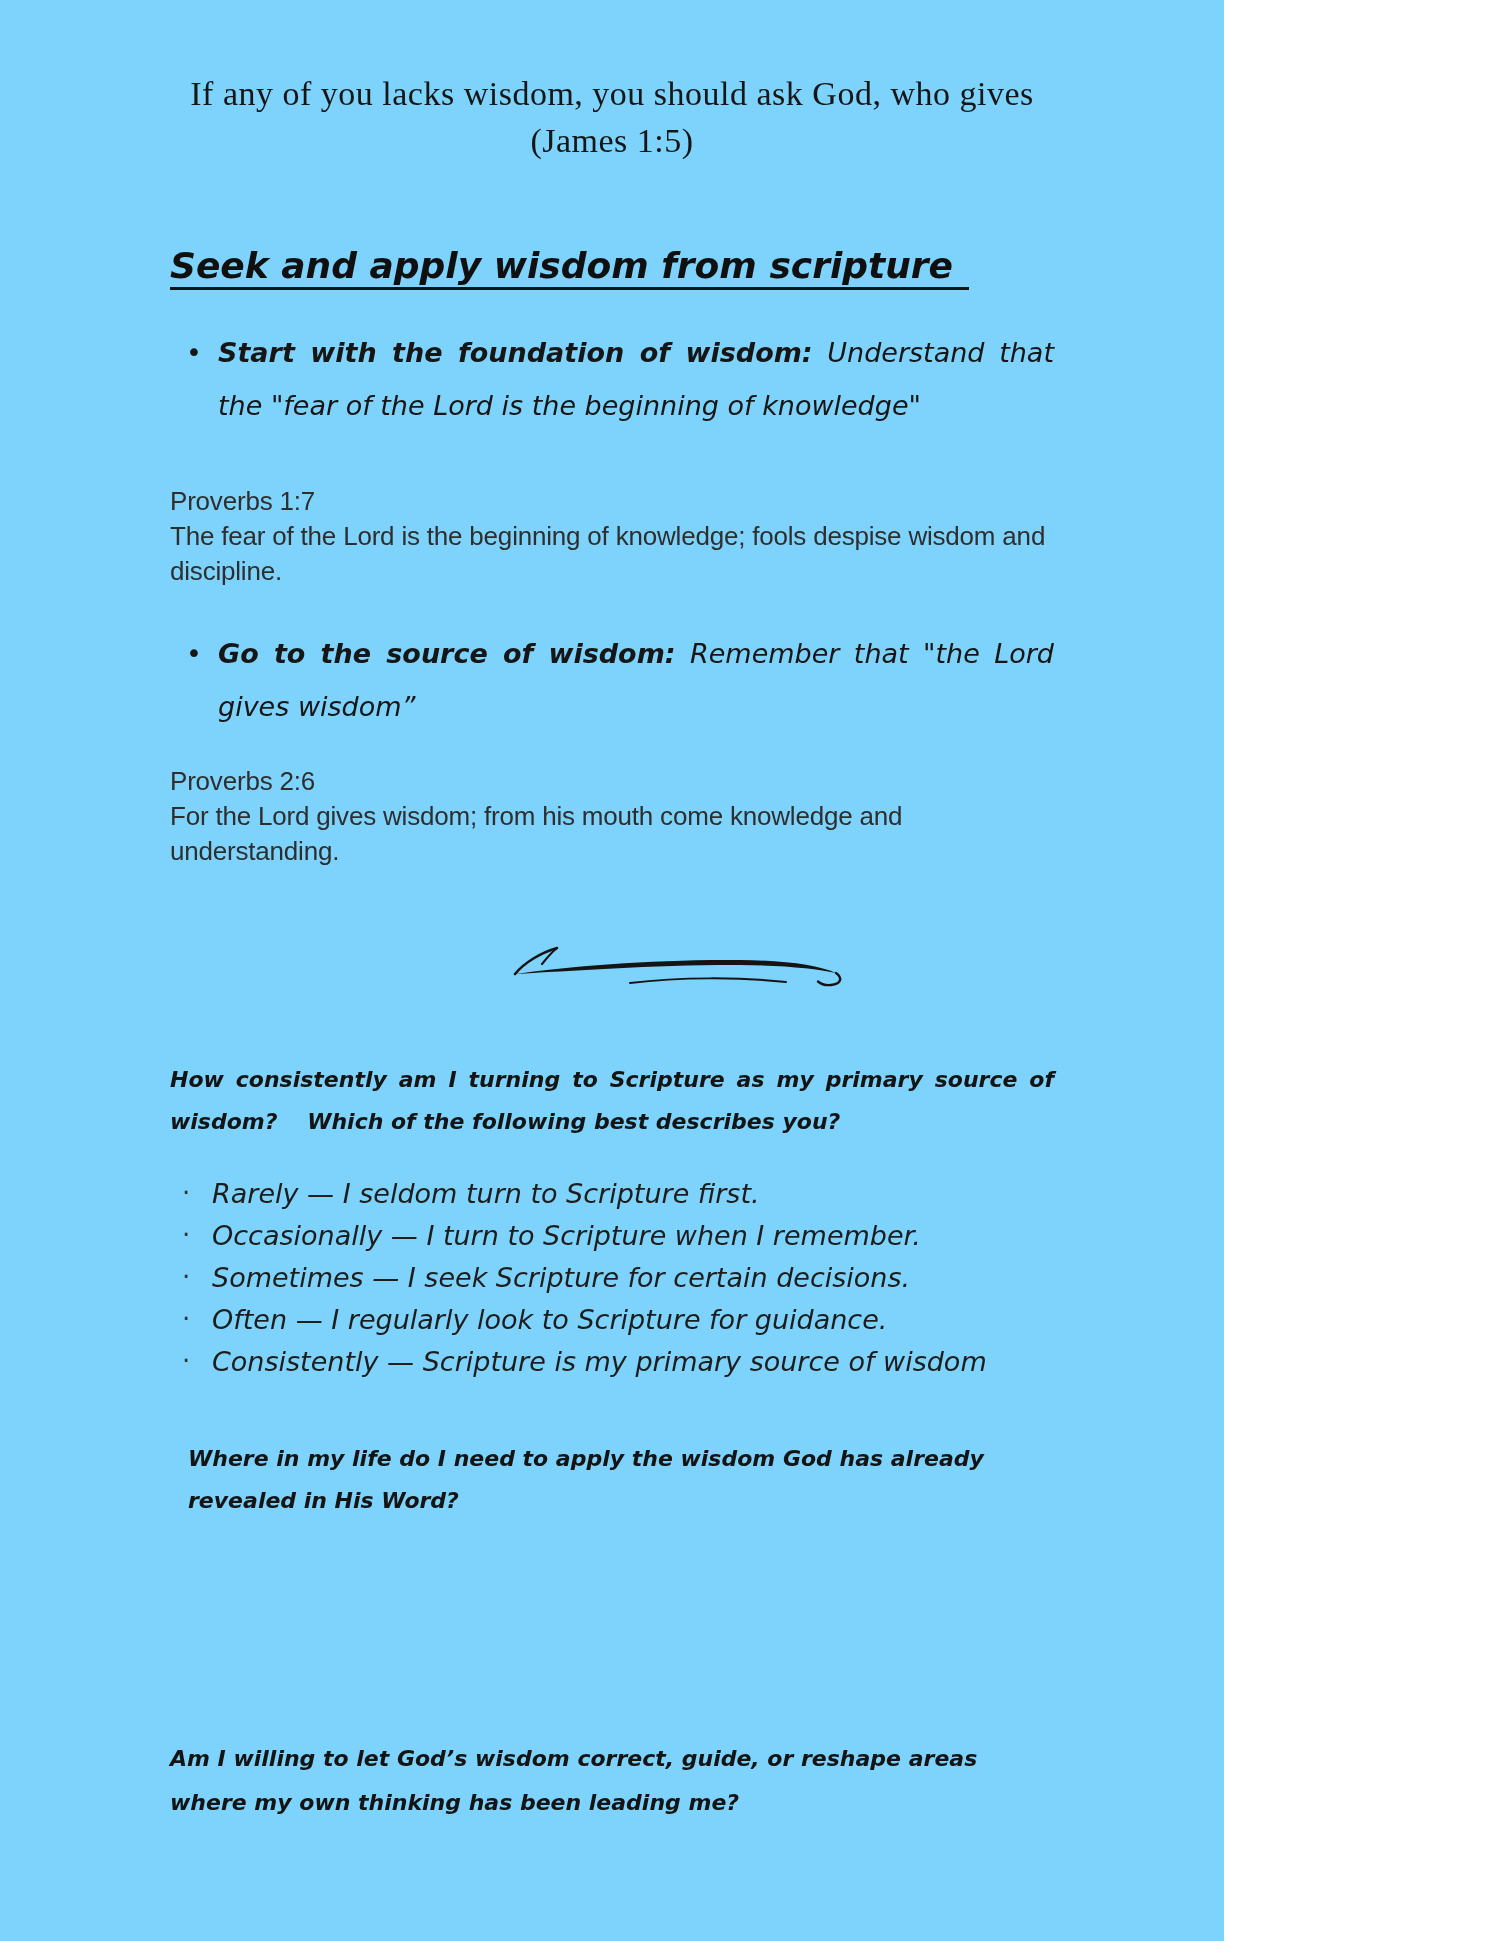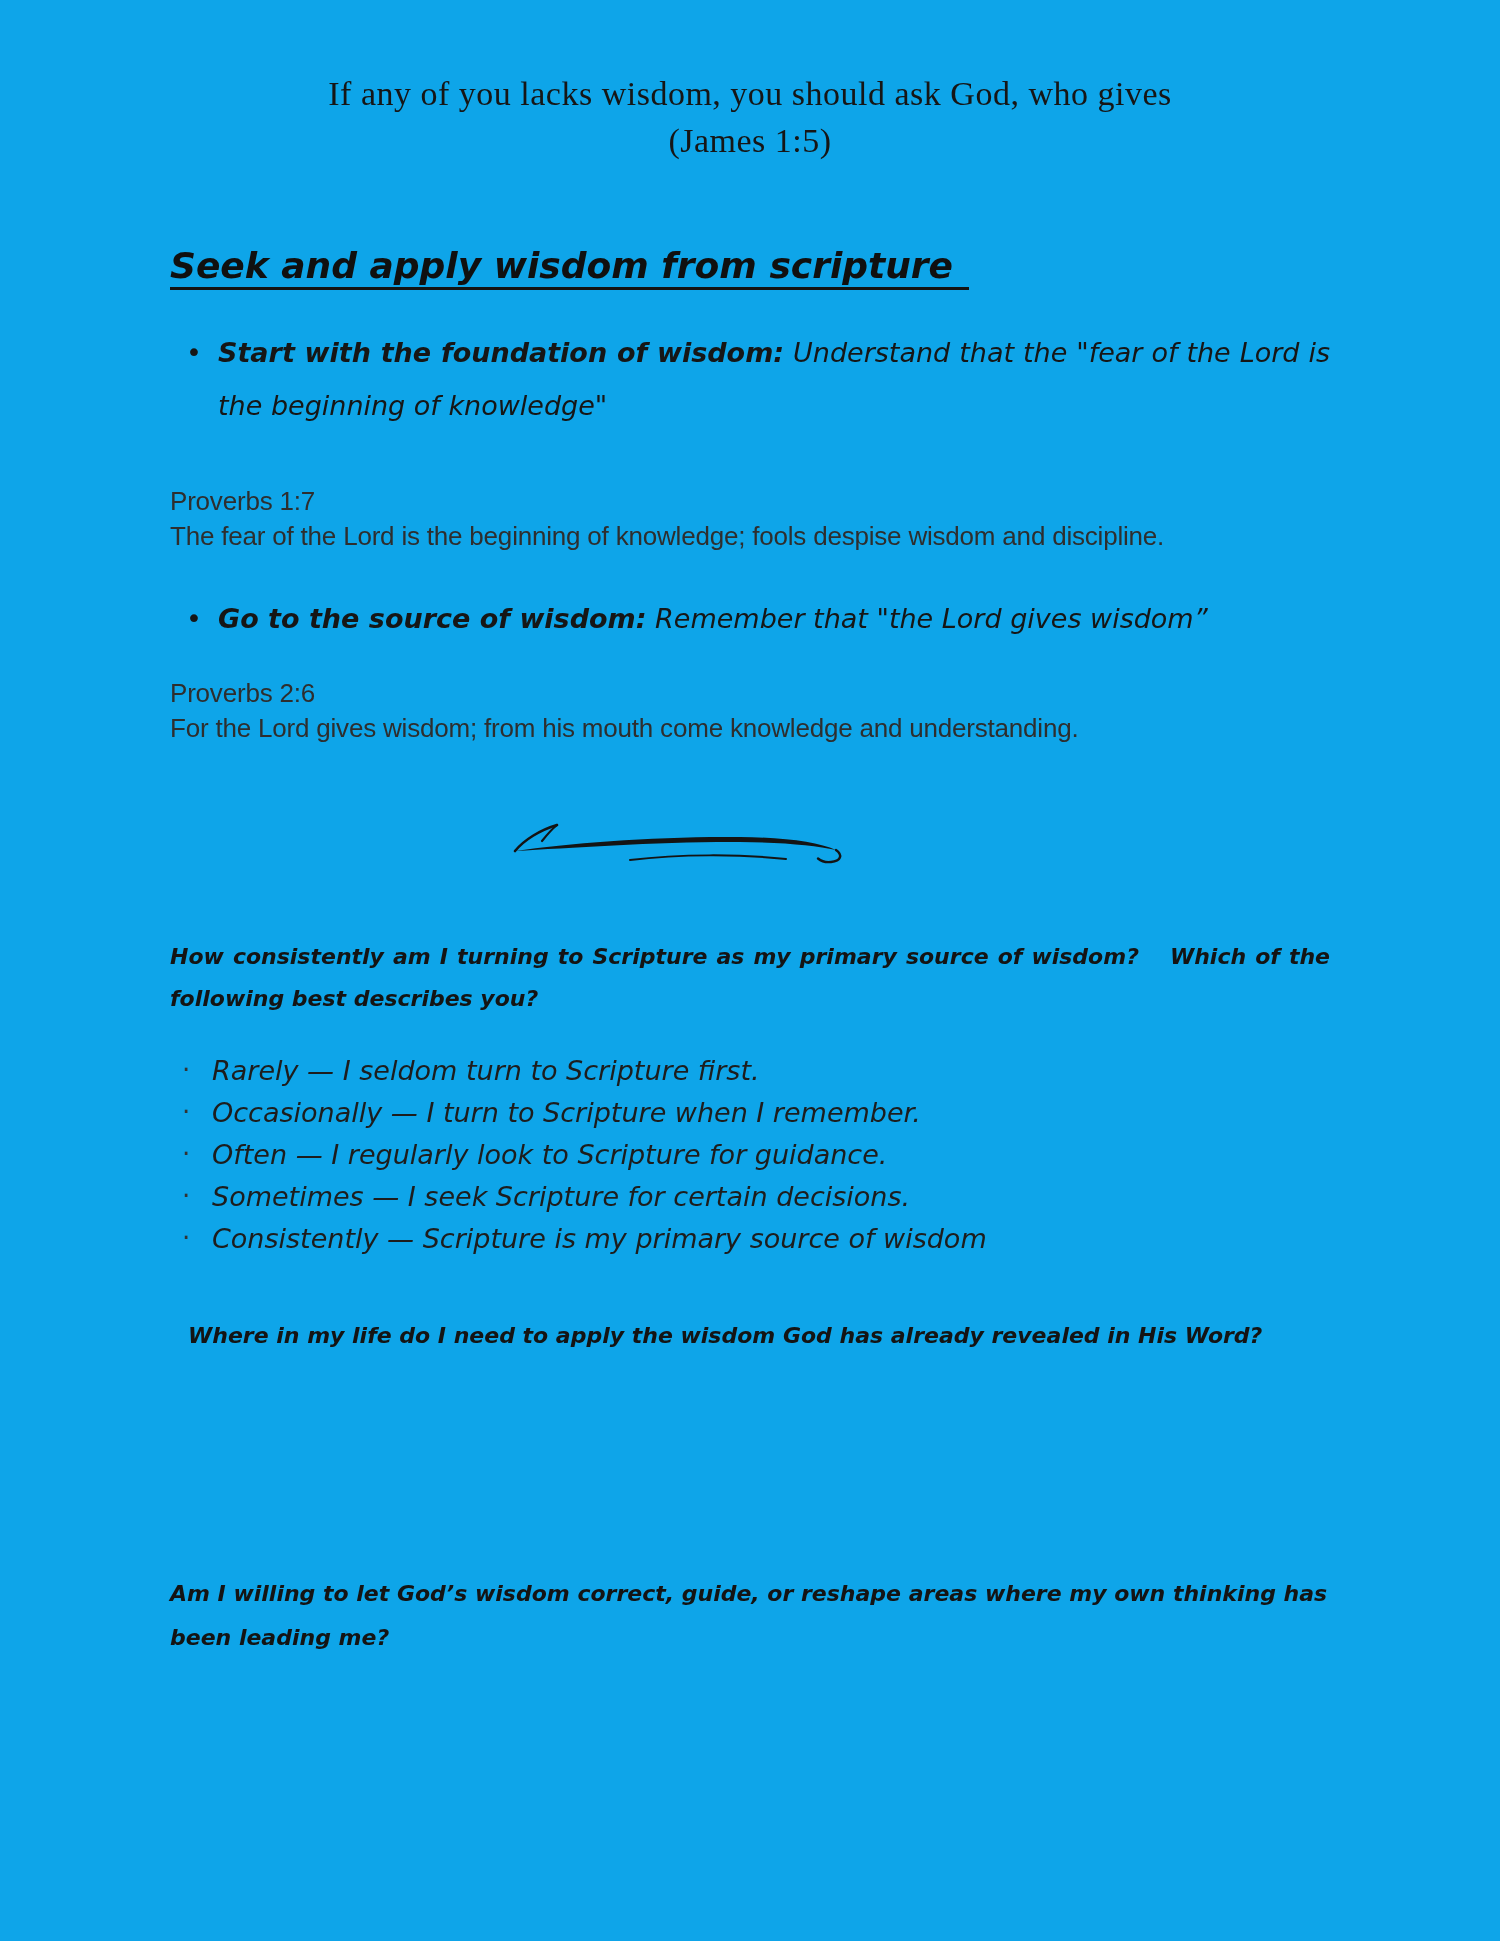--- a/index.html
+++ b/index.html
@@ -1,18 +1,18 @@
 <!DOCTYPE html>
 <html><head>
 <meta charset="utf-8">
 <style>
   * { margin:0; padding:0; box-sizing:border-box; }
   html,body { background:#ffffff; }
   .page {
-    width:1500px; height:1941px; background:#0ea5e9; position:relative;
+    width:1224px; height:1941px; background:#7dd3fc; position:relative;
     color:#1b1b1b; overflow:hidden;
     font-family:"DejaVu Sans", sans-serif;
   }
   .content { padding:0 170px; }
 
   
   .quote {
     margin-top:70px; text-align:center;
     font-family:cursive;
     font-size:34px; line-height:47px; letter-spacing:0.5px; color:#161616;
@@ -108,22 +108,22 @@
       <path d="M57 15 C 52 19 46 26 42 31" fill="none" stroke="#141414" stroke-width="2.2" stroke-linecap="round"></path>
       <path d="M336 40 C 343 45 341 51 331 52 C 326 52.6 321 51 318 48.5" fill="none" stroke="#141414" stroke-width="2.4" stroke-linecap="round"></path>
       <path d="M130 50 C 180 44 240 44 286 49" fill="none" stroke="#141414" stroke-width="2" stroke-linecap="round"></path>
     </svg>
 
     <p class="question q1">How consistently am I turning to Scripture as my primary source of wisdom?  Which of the following best describes you?</p>
 
     <ul class="options">
       <li>Rarely — I seldom turn to Scripture first.</li>
       <li>Occasionally — I turn to Scripture when I remember.</li>
+      <li>Sometimes — I seek Scripture for certain decisions.</li>
       <li>Often — I regularly look to Scripture for guidance.</li>
-      <li>Sometimes — I seek Scripture for certain decisions.</li>
       <li>Consistently — Scripture is my primary source of wisdom</li>
     </ul>
 
     <p class="question q2">Where in my life do I need to apply the wisdom God has already revealed in His Word?</p>
 
     <p class="question q3">Am I willing to let God’s wisdom correct, guide, or reshape areas where my own thinking has been leading me?</p>
 
   </div>
 </div>
 

